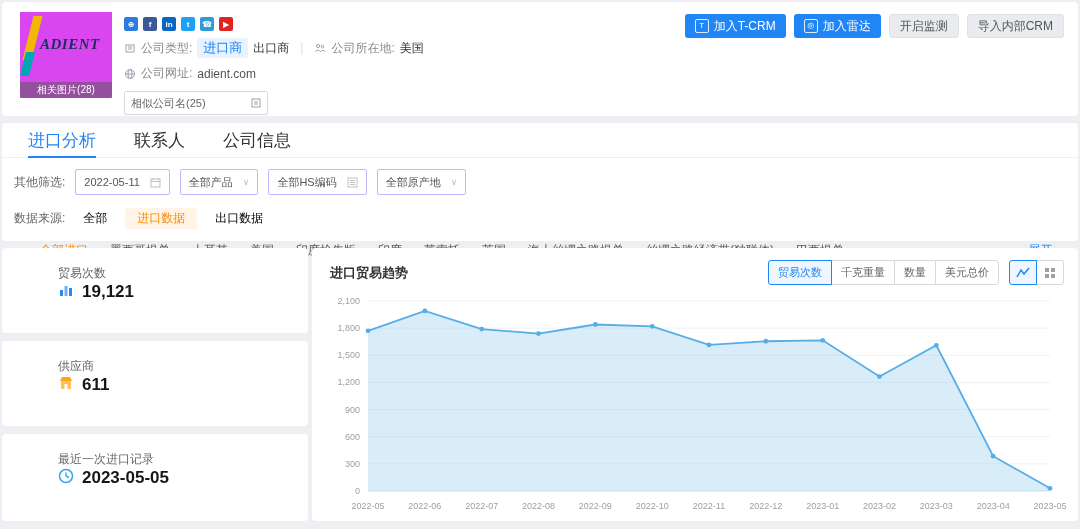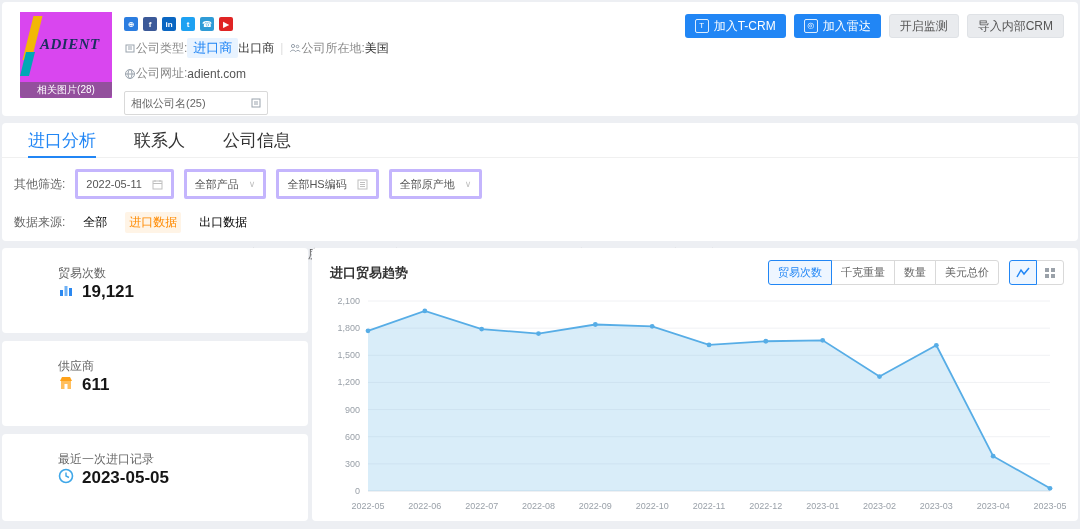--- a/index.html
+++ b/index.html
@@ -13,46 +13,46 @@
   .logo-bar-yellow{position:absolute;left:8px;top:4px;width:9px;height:44px;background:#f2b705;transform:skewX(-14deg)}
   .logo-bar-teal{position:absolute;left:3px;top:40px;width:9px;height:24px;background:#00a7b5;transform:skewX(-14deg)}
   .logo-text{position:absolute;left:20px;top:24px;font-family:"Liberation Serif","DejaVu Serif",serif;font-style:italic;font-weight:700;font-size:15px;letter-spacing:.5px;color:#1b2f5e}
   .logo-caption{position:absolute;left:0;bottom:0;width:100%;height:16px;background:rgba(90,90,90,.55);color:#fff;font-size:10px;line-height:16px;text-align:center;border-radius:0 0 3px 3px}
   .company-info{position:absolute;left:122px;top:10px}
   .name-row{display:flex;align-items:center;gap:6px;height:18px}
   .company-name{font-size:14px;font-weight:700;color:#222}
   .info-badge{width:14px;height:14px;border-radius:50%;background:#2186f5;color:#fff;font-size:9px;line-height:14px;text-align:center;cursor:pointer}
   .social-row{display:flex;gap:5px;margin-top:5px}
   .social{width:14px;height:14px;border-radius:2px;color:#fff;font-size:8px;font-weight:700;display:flex;align-items:center;justify-content:center;cursor:pointer}
-  .meta-row{display:flex;align-items:center;margin-top:7px;color:#333}
+  .meta-row{display:flex;align-items:center;gap:5px;margin-top:7px;color:#333}
   .meta-label{color:#888}
   .tag{background:#e8f3ff;color:#2186f5;padding:1px 6px;border-radius:2px;font-size:13px}
   .divider{color:#ddd;margin:0 6px}
   .mini-ico{color:#9aa3ad;display:inline-flex}
   .website{color:#555;cursor:pointer}
   .similar-input{margin-top:9px;width:130px;height:22px;border:1px solid #d9d9d9;border-radius:2px;display:flex;align-items:center;justify-content:space-between;padding:0 6px;color:#666;font-size:11px;background:#fff;cursor:text}
   .header-buttons{position:absolute;right:14px;top:12px;display:flex;gap:8px}
   .btn{height:24px;display:inline-flex;align-items:center;gap:5px;padding:0 10px;border-radius:3px;font-size:12px;cursor:pointer;border:none}
   .btn.primary{background:#2186f5;color:#fff}
   .btn.plain{background:#e9ebee;color:#555;border:1px solid #dfe2e6}
   .btn-ico{width:12px;height:12px;border:1px solid rgba(255,255,255,.85);border-radius:2px;font-size:8px;line-height:11px;text-align:center}
 
   
   #filter-card{left:2px;top:123px;width:1076px;height:118px}
   .tabs-row{height:34px;border-bottom:1px solid #f0f0f0;display:flex;align-items:stretch;padding:0 26px;gap:38px}
   .tab{display:flex;align-items:center;font-size:17px;color:#333;position:relative;cursor:pointer}
   .tab.active{color:#2186f5}
   .tab.active:after{content:"";position:absolute;left:0;right:0;bottom:-1px;height:2px;background:#2186f5}
   .filter-row{display:flex;align-items:center;gap:10px;padding:11px 12px 0 12px}
   .f-label{color:#666}
-  .fbox{height:24px;border:3px solid #c4b5fd;border-radius:2px;background:#fff;display:flex;align-items:center;gap:10px;padding:0 8px;color:#555;font-size:11px;cursor:pointer}
+  .fbox{height:24px;border:1px solid #c4b5fd;border-radius:2px;background:#fff;display:flex;align-items:center;gap:10px;padding:0 8px;color:#555;font-size:11px;cursor:pointer}
   .chev{color:#bfbfbf;font-size:9px}
   .source-row{display:flex;align-items:center;gap:18px;padding:13px 12px 0 12px}
   .src-opt{color:#000000;cursor:pointer}
-  .src-opt.active{color:#ff8a00;background:#fff4e6;padding:2px 4px;border-radius:2px}
+  .src-opt.active{color:#ff8a00;background:#fff4e6;padding:2px 12px;border-radius:2px}
   .sub-row{display:flex;align-items:center;gap:22px;padding:13px 70px 0 38px;position:relative;flex-wrap:nowrap}
   .sub-opt{color:#555;cursor:pointer;white-space:nowrap}
   .sub-opt.active{color:#ff8a00}
   .expand{position:absolute;right:16px;top:13px;color:#2186f5;display:flex;gap:3px;align-items:center;cursor:pointer}
 
   
   .stat-card .stat-inner{padding:17px 0 0 56px}
   .stat-label{color:#666;font-size:12px}
   .stat-val-row{display:flex;align-items:flex-start;gap:8px;}
   .stat-value{font-size:17px;font-weight:700;color:#161616}

